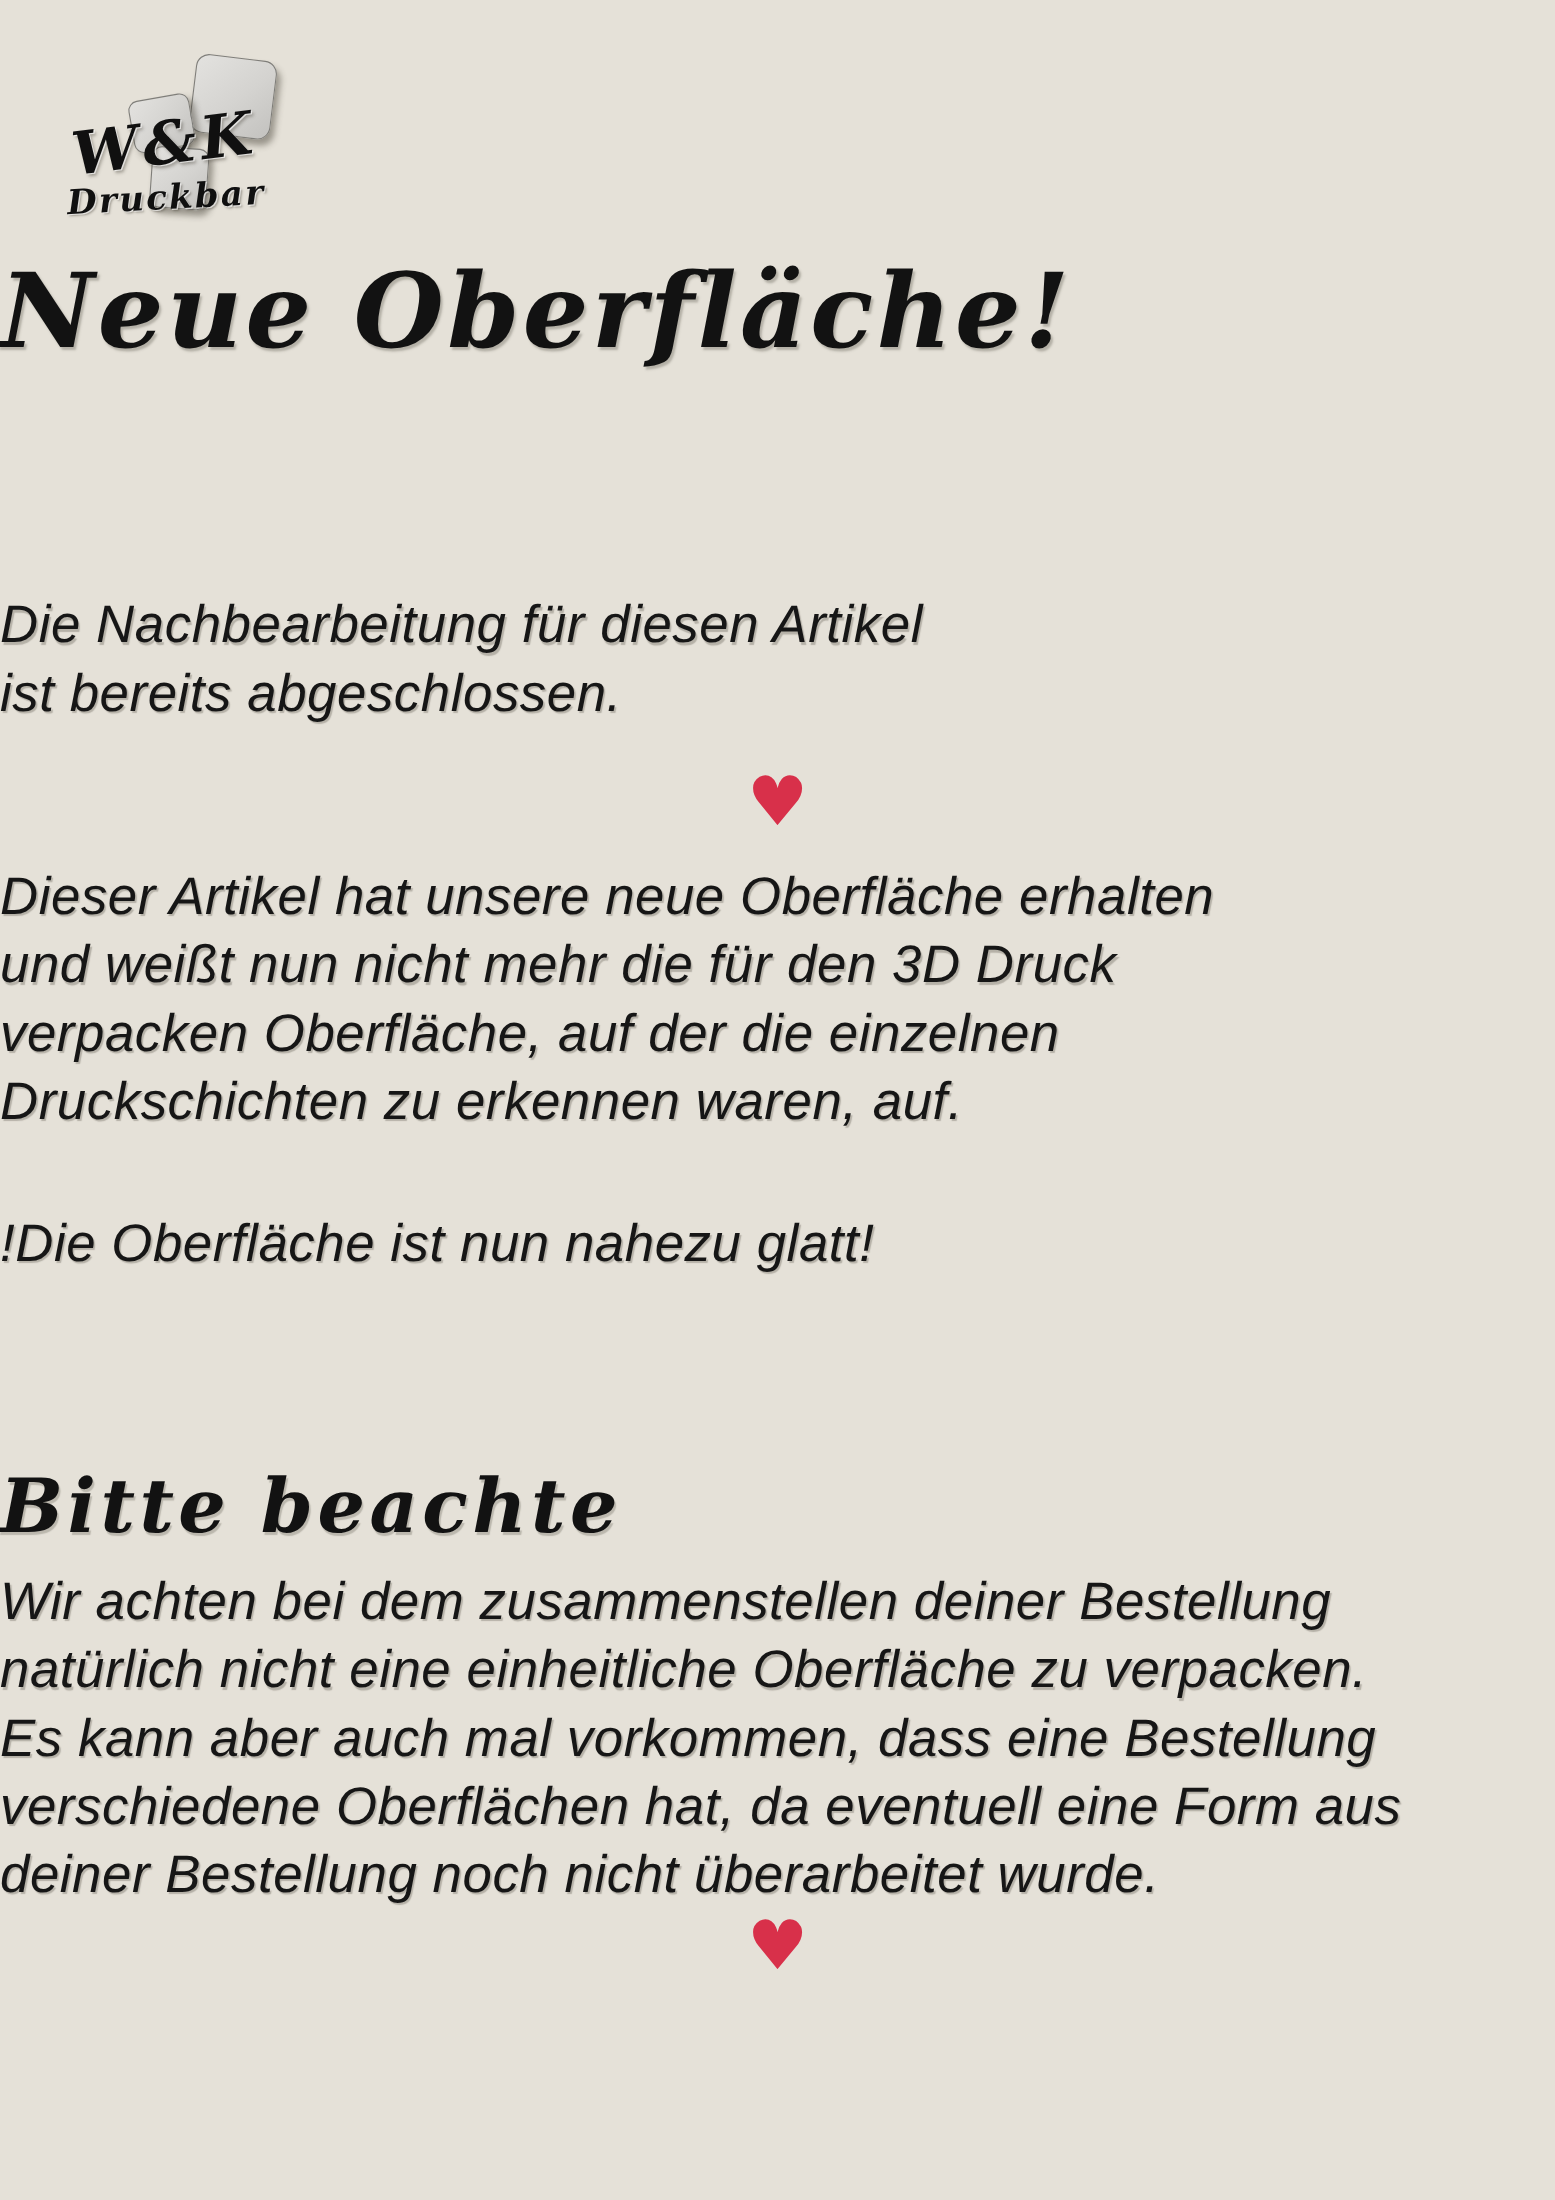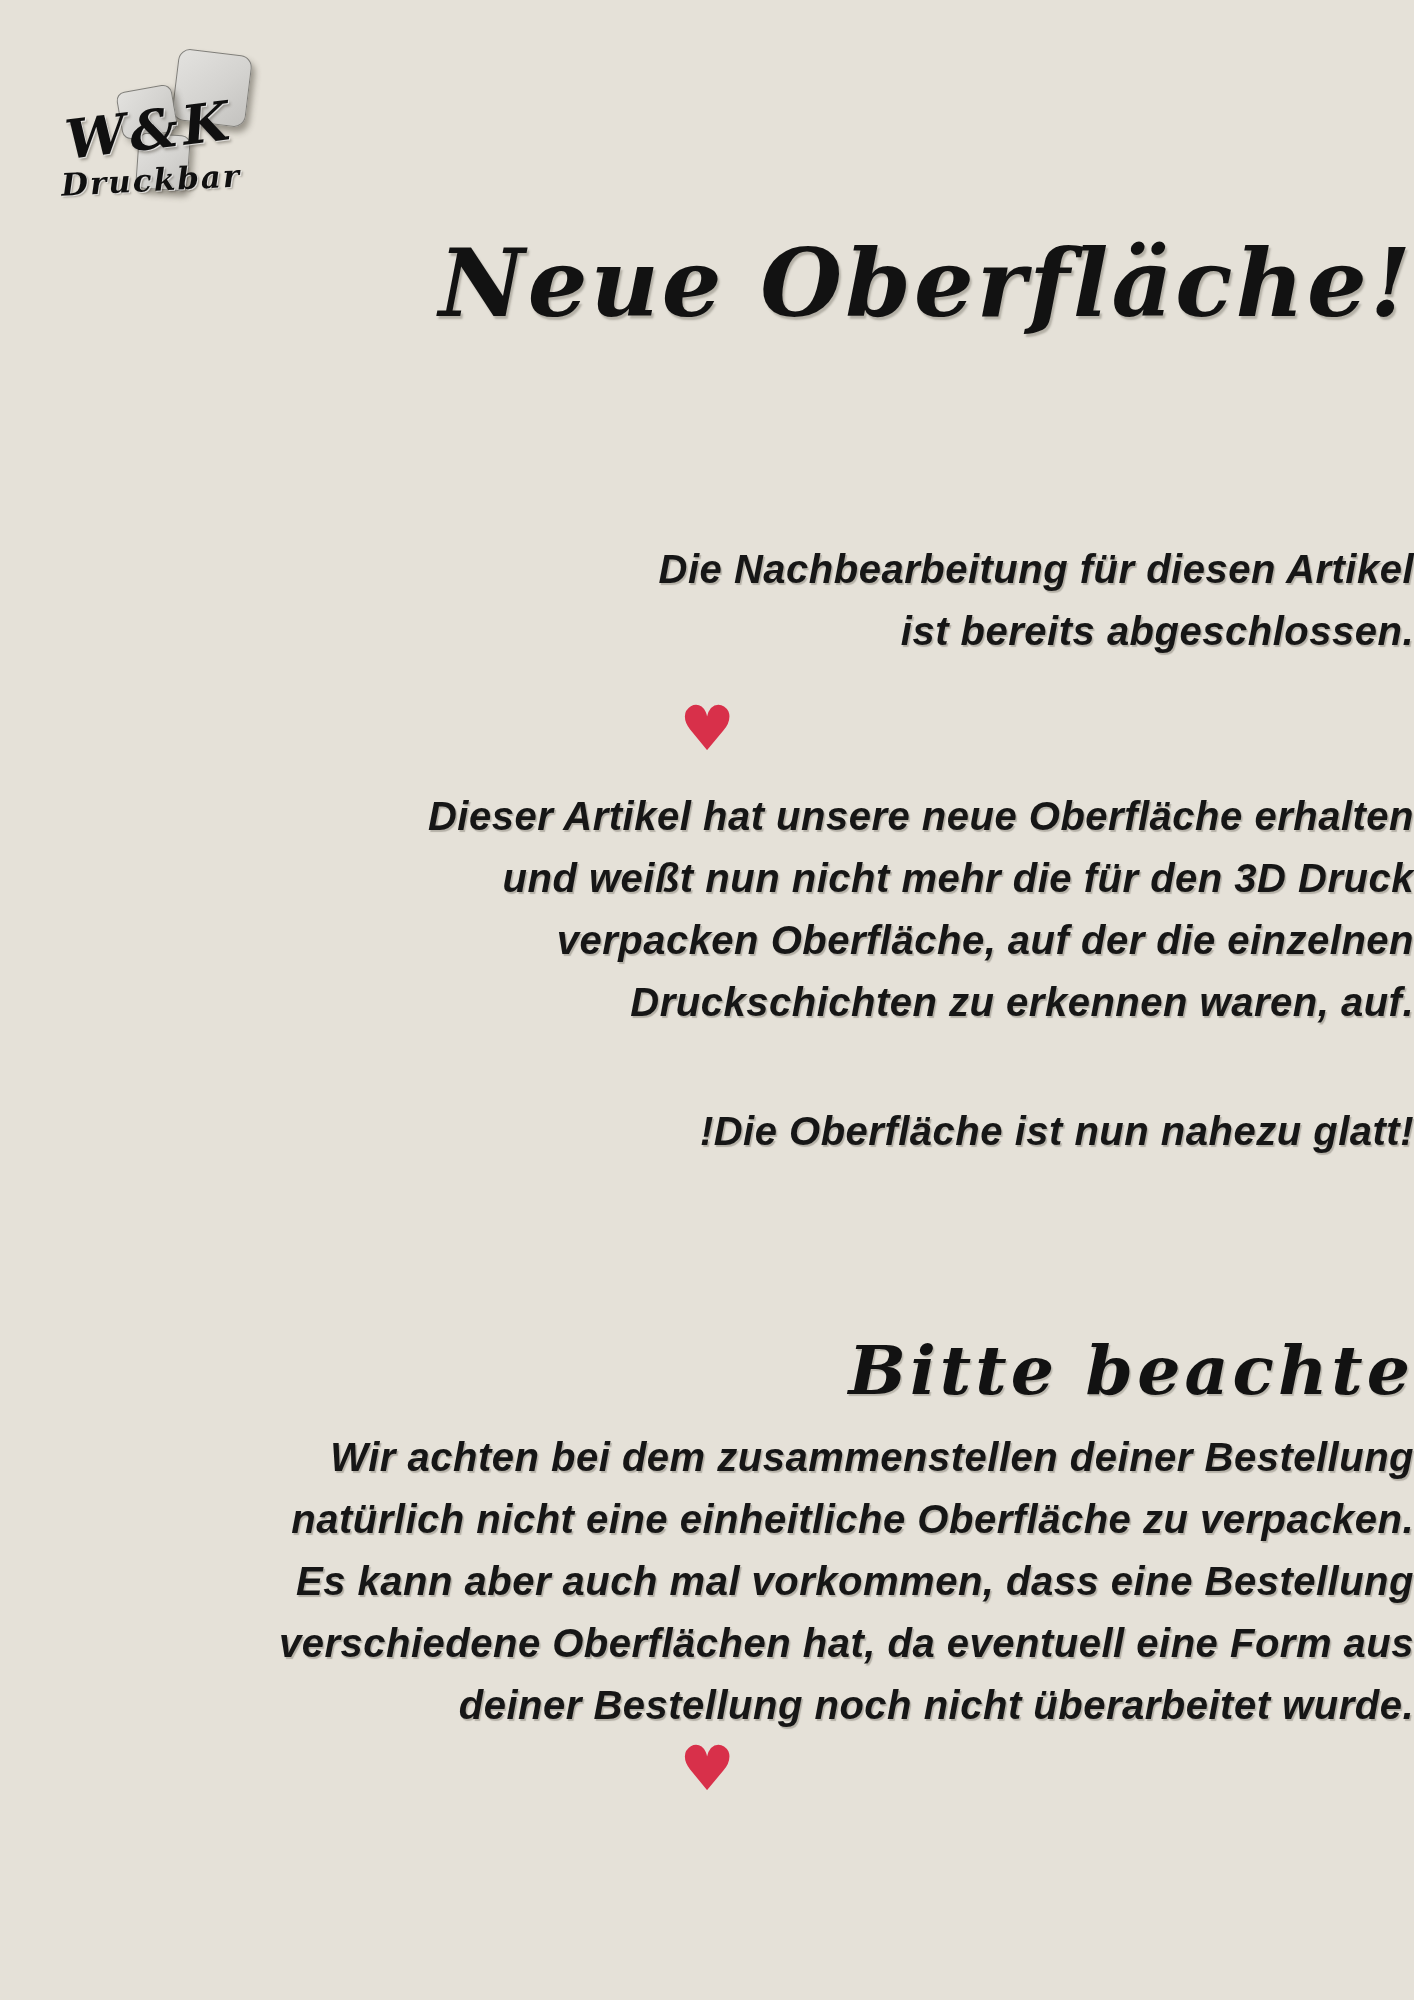--- a/index.html
+++ b/index.html
@@ -40,32 +40,32 @@
     text-shadow: 1px 1px 0 rgba(255,255,255,0.65), 2px 3px 3px rgba(60,55,45,0.4);
   }
   .logo-druckbar {
     position: absolute; left: 6px; top: 122px;
     font-size: 31px; letter-spacing: 2px;
     transform: rotate(-3deg);
     color: #101010;
     text-shadow: 1px 1px 0 rgba(255,255,255,0.65), 2px 2px 2px rgba(60,55,45,0.4);
   }
   
-  .block { position: absolute; left: 0; width: 100%; text-align: right; white-space: nowrap; }
+  .block { position: absolute; left: 0; width: 100%; text-align: left; white-space: nowrap; }
   .heading {
     top: 228px;
     font-size: 94px;
     letter-spacing: 3px;
     color: #121212;
     text-shadow: 2px 3px 2px rgba(90,85,75,0.35);
   }
   .body-text {
-    font-weight: bold;
+    font-weight: normal;
     font-style: italic;
-    font-size: 40px;
+    font-size: 48px;
     line-height: 62px;
     letter-spacing: 0.5px;
     color: #161616;
     text-shadow: 1.5px 2px 1px rgba(110,105,95,0.4);
   }
   .intro     { top: 538px; }
   .details   { top: 785px; }
   .highlight { top: 1100px; }
   .note-head {
     top: 1330px;

